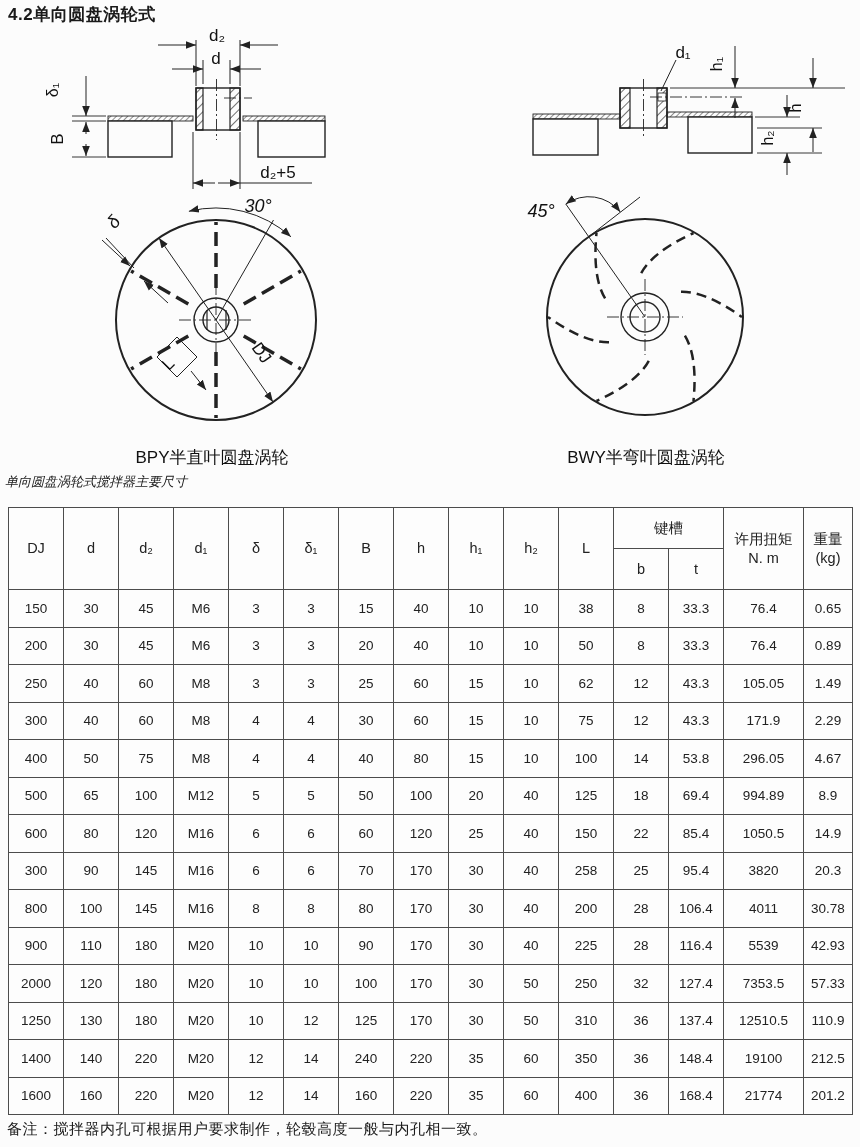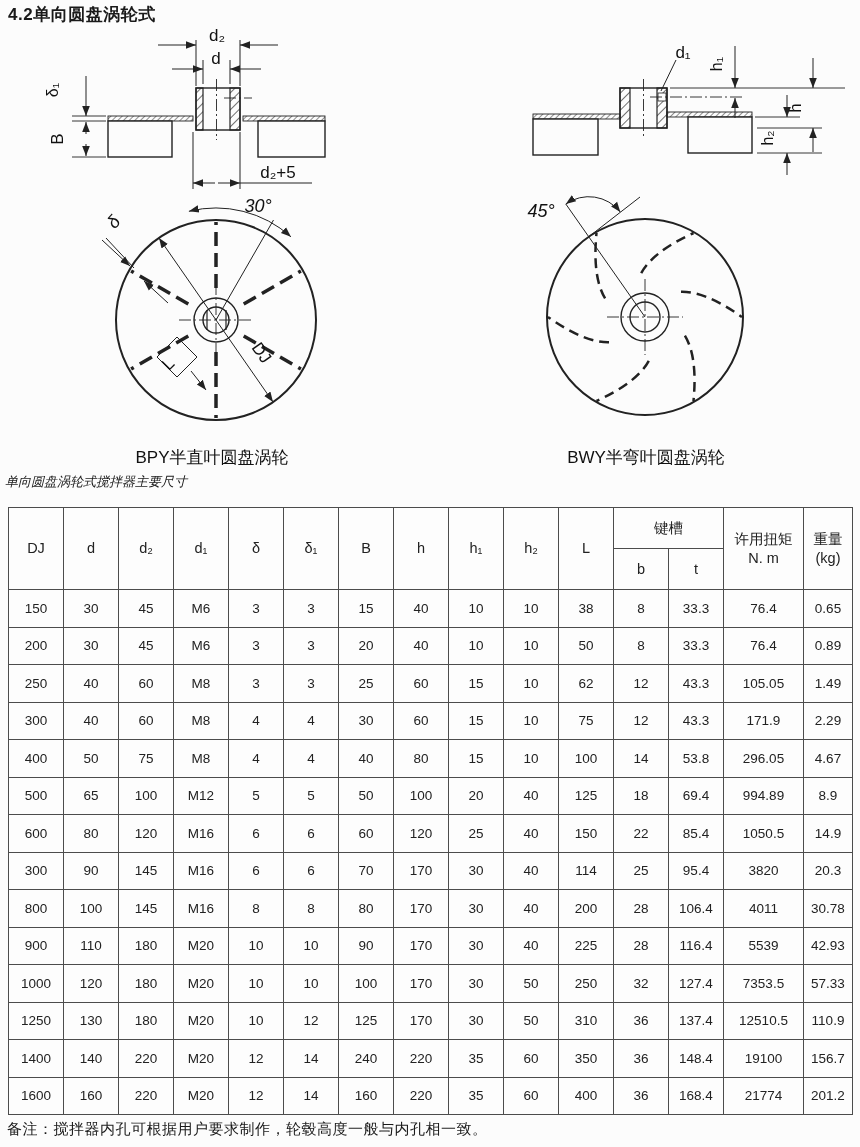--- a/index.html
+++ b/index.html
@@ -363,21 +363,21 @@
           <td>300</td>
           <td>90</td>
           <td>145</td>
           <td>M16</td>
           <td>6</td>
           <td>6</td>
           <td>70</td>
           <td>170</td>
           <td>30</td>
           <td>40</td>
-          <td>114</td>
+          <td>258</td>
           <td>25</td>
           <td>95.4</td>
           <td>3820</td>
           <td>20.3</td>
         </tr>
         <tr>
           <td>800</td>
           <td>100</td>
           <td>145</td>
           <td>M16</td>
@@ -404,21 +404,21 @@
           <td>170</td>
           <td>30</td>
           <td>40</td>
           <td>225</td>
           <td>28</td>
           <td>116.4</td>
           <td>5539</td>
           <td>42.93</td>
         </tr>
         <tr>
-          <td>1000</td>
+          <td>2000</td>
           <td>120</td>
           <td>180</td>
           <td>M20</td>
           <td>10</td>
           <td>10</td>
           <td>100</td>
           <td>170</td>
           <td>30</td>
           <td>50</td>
           <td>250</td>
@@ -452,21 +452,21 @@
           <td>12</td>
           <td>14</td>
           <td>240</td>
           <td>220</td>
           <td>35</td>
           <td>60</td>
           <td>350</td>
           <td>36</td>
           <td>148.4</td>
           <td>19100</td>
-          <td>156.7</td>
+          <td>212.5</td>
         </tr>
         <tr>
           <td>1600</td>
           <td>160</td>
           <td>220</td>
           <td>M20</td>
           <td>12</td>
           <td>14</td>
           <td>160</td>
           <td>220</td>

